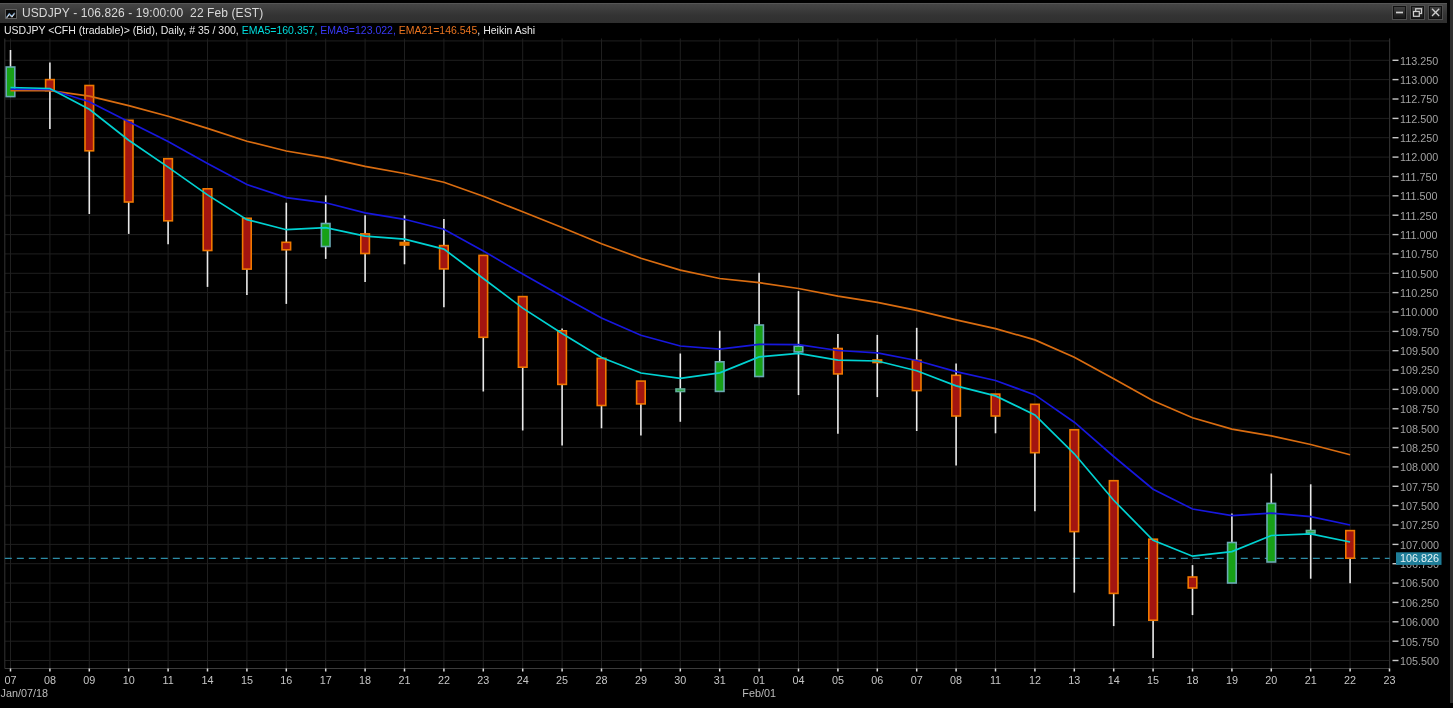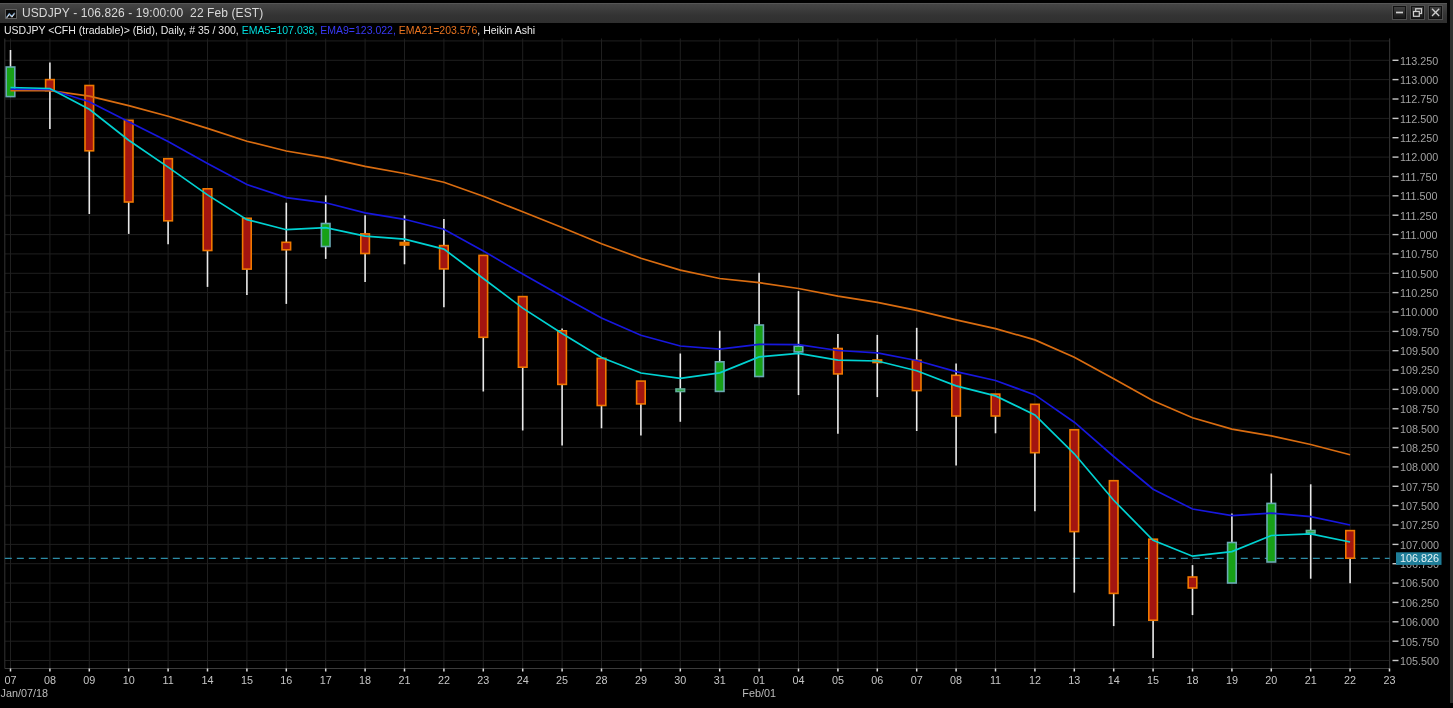--- a/index.html
+++ b/index.html
@@ -29,21 +29,21 @@
       <rect x="3.7" y="1.7" width="5.8" height="4.8" fill="none" stroke="#cfcfcf" stroke-width="1.2"></rect>
       <rect x="1.5" y="4.5" width="5.8" height="4.8" fill="#222" stroke="#cfcfcf" stroke-width="1.2"></rect>
     </svg>
   </div>
 <div class="btn" style="left:1428.5px">
     <svg width="11" height="11">
       <line x1="2" y1="1.8" x2="9.2" y2="9" stroke="#cfcfcf" stroke-width="1.3"></line>
       <line x1="9.2" y1="1.8" x2="2" y2="9" stroke="#cfcfcf" stroke-width="1.3"></line>
     </svg>
   </div>
-<div id="infoline">USDJPY &lt;CFH (tradable)&gt; (Bid), Daily, # 35 / 300, <span style="color:#00dcdc">EMA5=107.038</span><span style="color:#00dcdc">,</span> <span style="color:#3939f5">EMA9=123.022</span><span style="color:#3939f5">,</span> <span style="color:#e8731f">EMA21=203.576</span>, Heikin Ashi</div>
+<div id="infoline">USDJPY &lt;CFH (tradable)&gt; (Bid), Daily, # 35 / 300, <span style="color:#00dcdc">EMA5=160.357</span><span style="color:#00dcdc">,</span> <span style="color:#3939f5">EMA9=123.022</span><span style="color:#3939f5">,</span> <span style="color:#e8731f">EMA21=146.545</span>, Heikin Ashi</div>
 <svg width="1453" height="670" viewBox="0 38 1453 670" style="position:absolute;left:0;top:38px">
 <line x1="4.8" y1="40.9" x2="1389.7" y2="40.9" stroke="#1f1f1f" stroke-width="1"></line>
 <line x1="4.8" y1="60.3" x2="1389.7" y2="60.3" stroke="#1f1f1f" stroke-width="1"></line>
 <line x1="4.8" y1="79.6" x2="1389.7" y2="79.6" stroke="#1f1f1f" stroke-width="1"></line>
 <line x1="4.8" y1="99.0" x2="1389.7" y2="99.0" stroke="#1f1f1f" stroke-width="1"></line>
 <line x1="4.8" y1="118.4" x2="1389.7" y2="118.4" stroke="#1f1f1f" stroke-width="1"></line>
 <line x1="4.8" y1="137.7" x2="1389.7" y2="137.7" stroke="#1f1f1f" stroke-width="1"></line>
 <line x1="4.8" y1="157.1" x2="1389.7" y2="157.1" stroke="#1f1f1f" stroke-width="1"></line>
 <line x1="4.8" y1="176.5" x2="1389.7" y2="176.5" stroke="#1f1f1f" stroke-width="1"></line>
 <line x1="4.8" y1="195.8" x2="1389.7" y2="195.8" stroke="#1f1f1f" stroke-width="1"></line>

